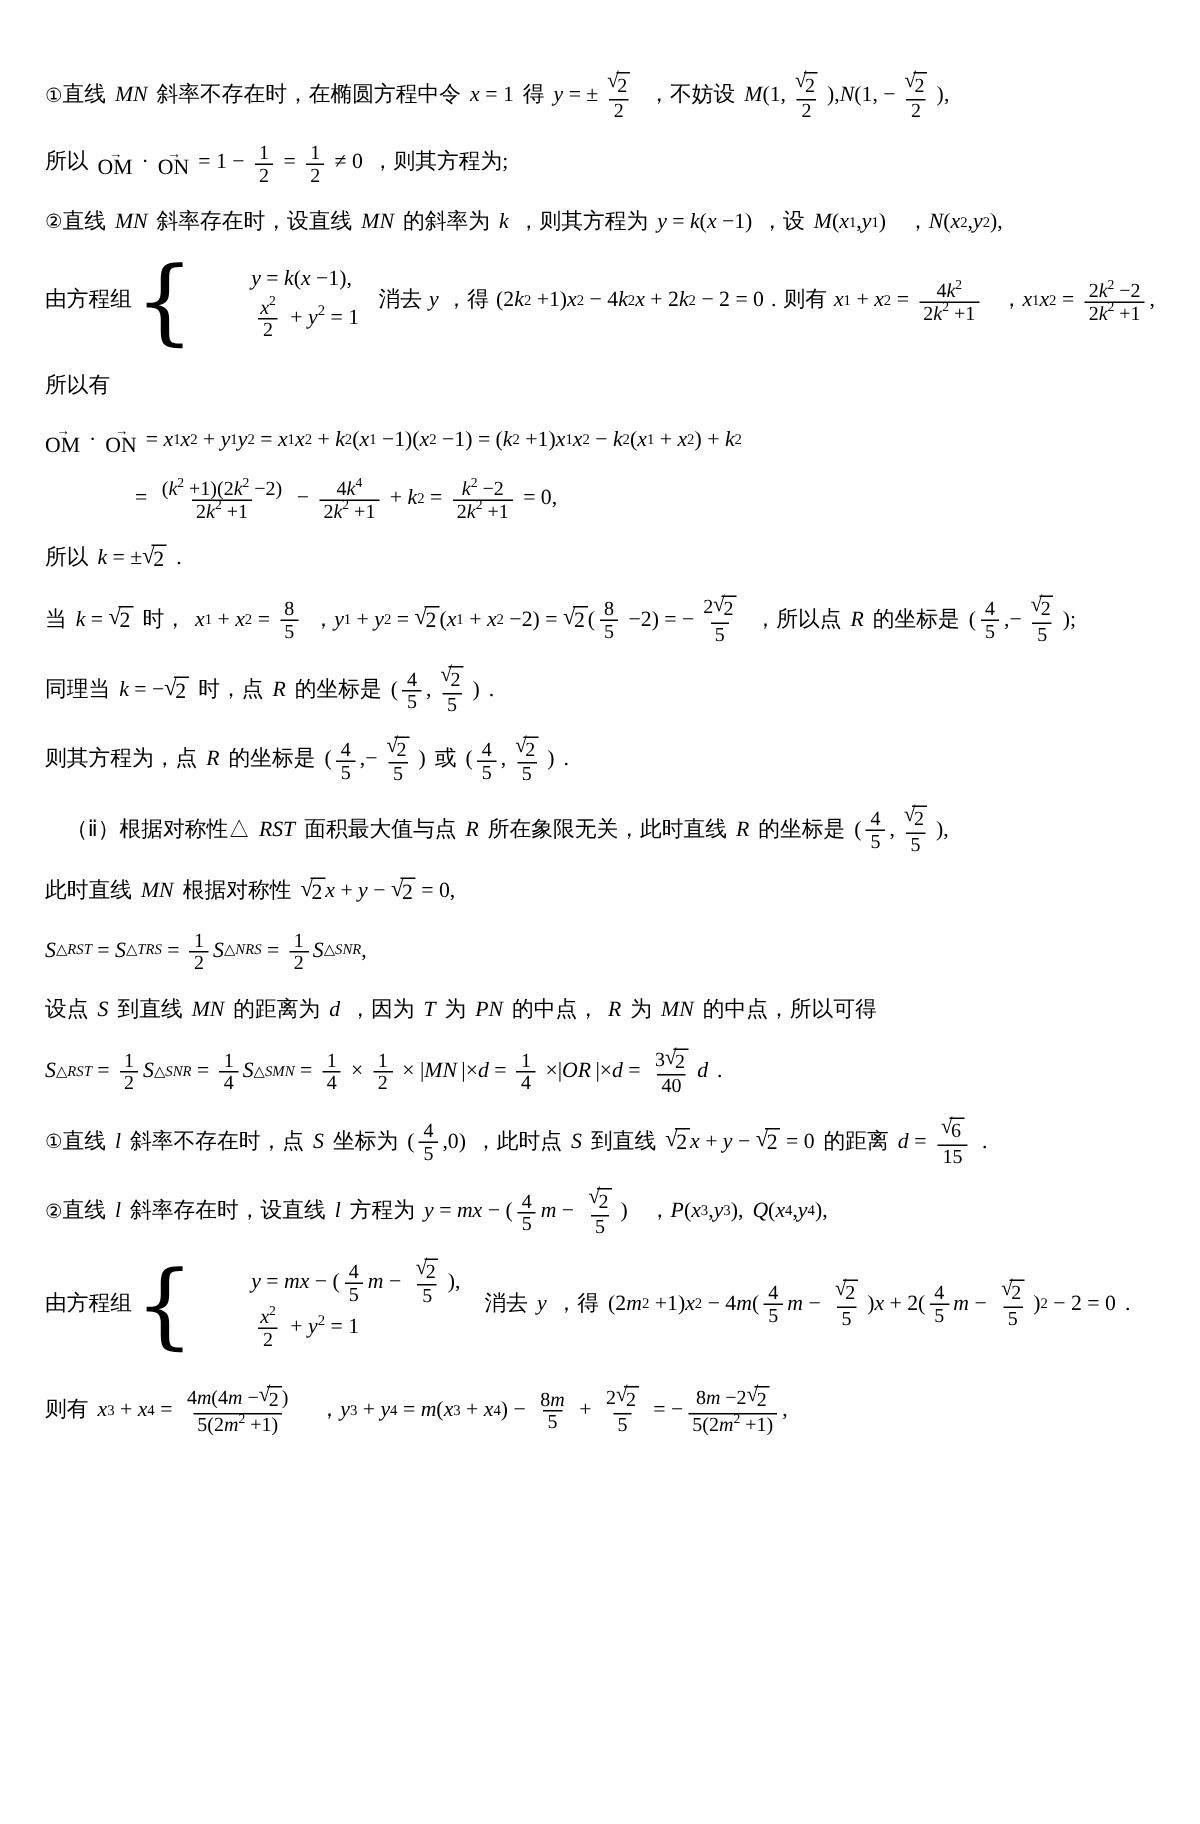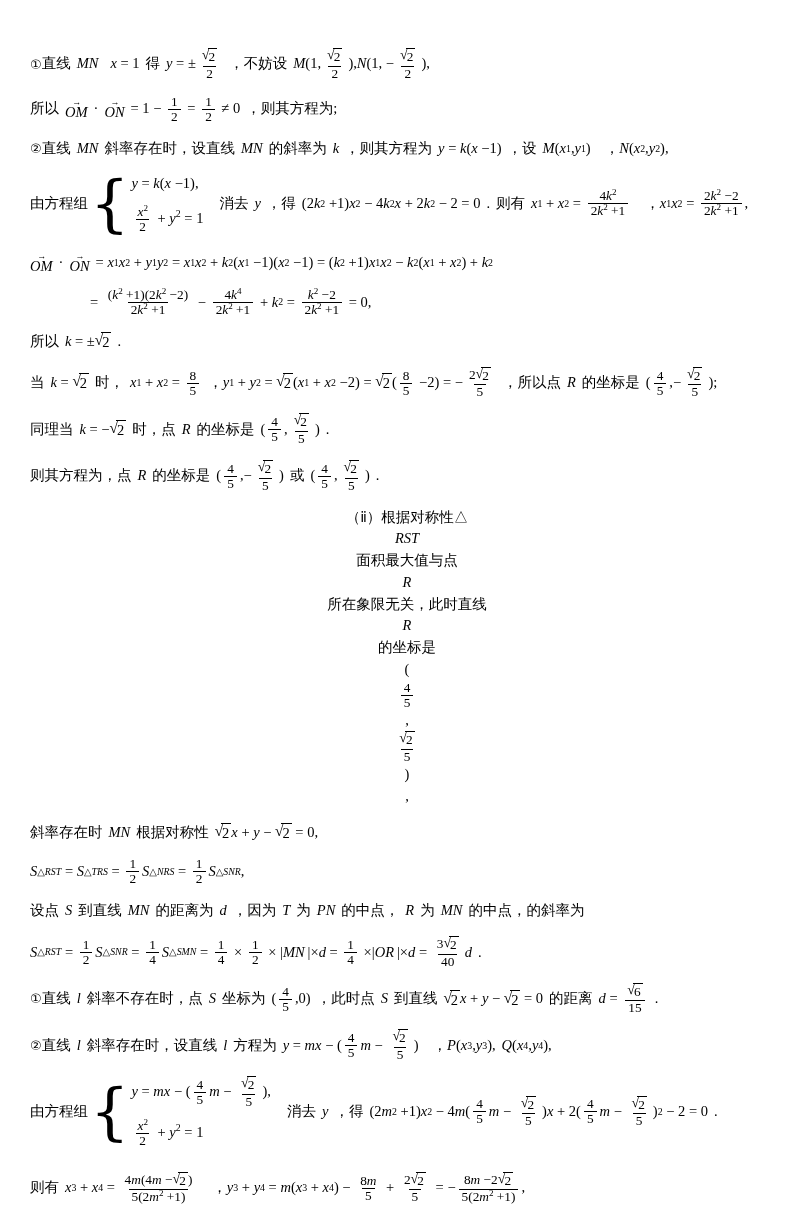--- a/index.html
+++ b/index.html
@@ -22,21 +22,21 @@
   }
   .line {
     font-size: 14.5px;
     line-height: 1.5;
     margin: 0 0 14px 0;
     display: flex;
     align-items: center;
     flex-wrap: nowrap;
     white-space: nowrap;
   }
-  .line.indent { padding-left: 14px; flex-direction: column; }
+  .line.indent { padding-left: 14px; }
   .txt { display: inline-block; }
   .sp { display: inline-block; width: 6px; }
   .sp2 { display: inline-block; width: 14px; }
   i.mi {
     font-family: "Liberation Serif", serif;
     font-style: italic;
   }
   
   .frac {
     display: inline-flex;
@@ -83,21 +83,21 @@
     vertical-align: middle;
     line-height: 1;
   }
   .vecwrap .arrow {
     font-size: 9px;
     height: 7px;
     line-height: 7px;
     letter-spacing: -1px;
     margin-bottom: -1px;
   }
-  .vecwrap .base { font-style: italic; }
+  .vecwrap .base { }
   
   .system {
     display: inline-flex;
     align-items: stretch;
     vertical-align: middle;
     margin: 0 2px;
   }
   .system .brace {
     font-size: 46px;
     line-height: 0.9;
@@ -105,32 +105,32 @@
     display: flex;
     align-items: center;
     margin-right: 2px;
     font-weight: 300;
   }
   .system.tall .brace { font-size: 62px; }
   .system .rows {
     display: flex;
     flex-direction: column;
     justify-content: center;
-    gap: 10px;
+    margin-left: 36px;
   }
   .system .rows .row { white-space: nowrap; }
   .circ { font-family: "DejaVu Sans", sans-serif; font-size: 13px; }
 </style>
 </head>
 <body>
 
 <div class="page">
 
   <div class="line">
-    <span class="circ">①</span><span class="txt">直线</span><span class="sp"></span><i class="mi">MN</i><span class="sp"></span><span class="sp"></span><i class="mi">x</i>&nbsp;=&nbsp;1<span class="sp"></span><span class="txt">得</span><span class="sp"></span><i class="mi">y</i>&nbsp;=&nbsp;±<span class="frac">
+    <span class="circ">①</span><span class="txt">直线</span><span class="sp"></span><i class="mi">MN</i><span class="sp"></span><span class="txt">斜率不存在时，在椭圆方程中令</span><span class="sp"></span><i class="mi">x</i>&nbsp;=&nbsp;1<span class="sp"></span><span class="txt">得</span><span class="sp"></span><i class="mi">y</i>&nbsp;=&nbsp;±<span class="frac">
         <span class="nu"><span class="rad">
             <span class="sign">√</span>
             <span class="body">2</span>
           </span></span>
         <span class="de">2</span>
       </span><span class="sp"></span><span class="txt">，不妨设</span><span class="sp"></span><i class="mi">M</i>(1,<span class="frac">
         <span class="nu"><span class="rad">
             <span class="sign">√</span>
             <span class="body">2</span>
           </span></span>
@@ -176,20 +176,23 @@
         </span>
       </span><span class="sp2"></span><span class="txt">消去</span><span class="sp"></span><i class="mi">y</i><span class="sp"></span><span class="txt">，得</span><span class="sp"></span>(2<i class="mi">k</i><sup class="ex">2</sup>&nbsp;+1)<i class="mi">x</i><sup class="ex">2</sup>&nbsp;−&nbsp;4<i class="mi">k</i><sup class="ex">2</sup><i class="mi">x</i>&nbsp;+&nbsp;2<i class="mi">k</i><sup class="ex">2</sup>&nbsp;−&nbsp;2&nbsp;=&nbsp;0<span class="sp"></span>.<span class="sp"></span><span class="txt">则有</span><span class="sp"></span><i class="mi">x</i><sub class="ix">1</sub>&nbsp;+&nbsp;<i class="mi">x</i><sub class="ix">2</sub>&nbsp;=&nbsp;<span class="frac">
         <span class="nu">4<i class="mi">k</i><sup class="ex">2</sup></span>
         <span class="de">2<i class="mi">k</i><sup class="ex">2</sup>&nbsp;+1</span>
       </span><span class="sp2"></span><span class="txt">，</span><i class="mi">x</i><sub class="ix">1</sub><i class="mi">x</i><sub class="ix">2</sub>&nbsp;=&nbsp;<span class="frac">
         <span class="nu">2<i class="mi">k</i><sup class="ex">2</sup>&nbsp;−2</span>
         <span class="de">2<i class="mi">k</i><sup class="ex">2</sup>&nbsp;+1</span>
       </span><span class="txt">,</span>
   </div>
 
+  <div class="line">
+    <span class="txt">所以有</span>
+  </div>
 
   <div class="line">
     <span class="vecwrap">
         <span class="arrow">→</span>
         <span class="base">OM</span>
       </span><span class="sp"></span>·<span class="sp"></span><span class="vecwrap">
         <span class="arrow">→</span>
         <span class="base">ON</span>
       </span><span class="sp"></span>=&nbsp;<i class="mi">x</i><sub class="ix">1</sub><i class="mi">x</i><sub class="ix">2</sub>&nbsp;+&nbsp;<i class="mi">y</i><sub class="ix">1</sub><i class="mi">y</i><sub class="ix">2</sub>&nbsp;=&nbsp;<i class="mi">x</i><sub class="ix">1</sub><i class="mi">x</i><sub class="ix">2</sub>&nbsp;+&nbsp;<i class="mi">k</i><sup class="ex">2</sup>(<i class="mi">x</i><sub class="ix">1</sub>&nbsp;−1)(<i class="mi">x</i><sub class="ix">2</sub>&nbsp;−1)&nbsp;=&nbsp;(<i class="mi">k</i><sup class="ex">2</sup>&nbsp;+1)<i class="mi">x</i><sub class="ix">1</sub><i class="mi">x</i><sub class="ix">2</sub>&nbsp;−&nbsp;<i class="mi">k</i><sup class="ex">2</sup>(<i class="mi">x</i><sub class="ix">1</sub>&nbsp;+&nbsp;<i class="mi">x</i><sub class="ix">2</sub>)&nbsp;+&nbsp;<i class="mi">k</i><sup class="ex">2</sup>
   </div>
@@ -293,21 +296,21 @@
       </span>,<span class="frac">
         <span class="nu"><span class="rad">
             <span class="sign">√</span>
             <span class="body">2</span>
           </span></span>
         <span class="de">5</span>
       </span>)<span class="txt">,</span>
   </div>
 
   <div class="line">
-    <span class="txt">斜率存在时</span><span class="sp"></span><i class="mi">MN</i><span class="sp"></span><span class="txt">根据对称性</span><span class="sp"></span><span class="rad">
+    <span class="txt">此时直线</span><span class="sp"></span><i class="mi">MN</i><span class="sp"></span><span class="txt">根据对称性</span><span class="sp"></span><span class="rad">
         <span class="sign">√</span>
         <span class="body">2</span>
       </span><i class="mi">x</i>&nbsp;+&nbsp;<i class="mi">y</i>&nbsp;−&nbsp;<span class="rad">
         <span class="sign">√</span>
         <span class="body">2</span>
       </span>&nbsp;=&nbsp;0<span class="txt">,</span>
   </div>
 
   <div class="line">
     <i class="mi">S</i><sub class="ix">△<i class="mi">RST</i></sub>&nbsp;=&nbsp;<i class="mi">S</i><sub class="ix">△<i class="mi">TRS</i></sub>&nbsp;=&nbsp;<span class="frac">
@@ -341,21 +344,21 @@
       <i class="mi">PN</i>
       <span class="sp"></span>
       <span class="txt">的中点，</span>
       <span class="sp"></span>
       <i class="mi">R</i>
       <span class="sp"></span>
       <span class="txt">为</span>
       <span class="sp"></span>
       <i class="mi">MN</i>
       <span class="sp"></span>
-      <span class="txt">的中点，的斜率为</span>
+      <span class="txt">的中点，所以可得</span>
   </div>
 
   <div class="line">
     <i class="mi">S</i><sub class="ix">△<i class="mi">RST</i></sub>&nbsp;=&nbsp;<span class="frac">
         <span class="nu">1</span>
         <span class="de">2</span>
       </span><i class="mi">S</i><sub class="ix">△<i class="mi">SNR</i></sub>&nbsp;=&nbsp;<span class="frac">
         <span class="nu">1</span>
         <span class="de">4</span>
       </span><i class="mi">S</i><sub class="ix">△<i class="mi">SMN</i></sub>&nbsp;=&nbsp;<span class="frac">

